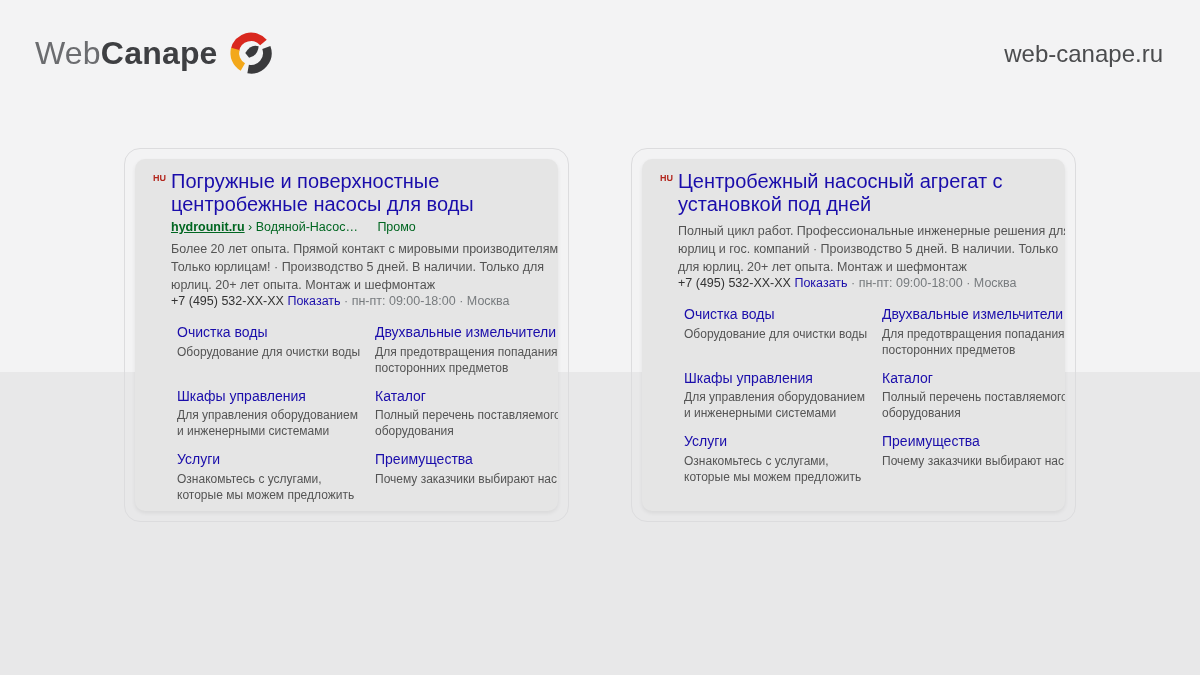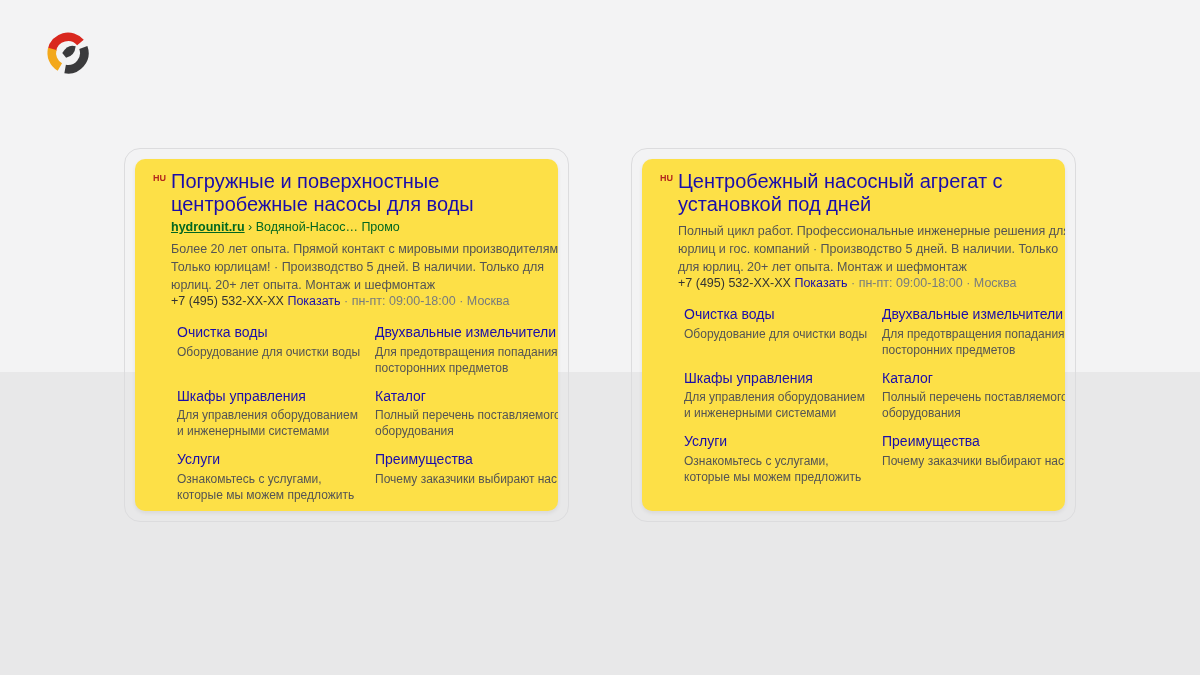--- a/index.html
+++ b/index.html
@@ -19,36 +19,36 @@
   .brand-icon { width:46px; height:46px; margin-left:10px; }
   .site-url { position:absolute; right:37px; top:40px; font-size:24px; color:#4b4c4e; }
 
   
   .cards { position:absolute; left:124px; top:148px; display:flex; gap:62px; }
   .card-frame {
     width:445px; height:374px; border:1px solid #dcdcde; border-radius:16px;
     padding:10px; background:transparent;
   }
   .card {
-    width:100%; height:100%; background:#fde047; border-radius:10px;
+    width:100%; height:100%; background:#e5e5e5; border-radius:10px;
     padding:11px 18px 14px 18px; box-shadow:0 2px 4px rgba(0,0,0,0.07);
     overflow:hidden;
   }
 
   .ad-title-row { display:flex; align-items:flex-start; }
   .favicon {
     flex:0 0 auto; margin-top:3px; margin-right:5px;
     font-size:9px; font-weight:700; color:#b3271e; letter-spacing:0px;
   }
   .ad-title { font-size:20px; color:#1a0dab; line-height:1.15; cursor:pointer; }
 
   .url-line { margin-top:4px; margin-left:18px; font-size:12.5px; color:#006621; }
   .url-domain { font-weight:700;text-decoration:underline; }
   .url-path { }
-  .url-promo { margin-left:0; }
+  .url-promo { margin-left:16px; }
 
   .ad-desc {
     margin-top:7px; margin-left:18px; width:398px;
     font-size:12.5px; line-height:1.42; color:#545454;
   }
 
   .phone-line { margin-left:18px; font-size:12.5px; color:#3c4043; }
   .phone-number { color:#333333; }
   .phone-action { color:#1a0dab; cursor:pointer; }
   .phone-meta { color:#777b7e; }
@@ -62,27 +62,31 @@
   .sitelink-desc { margin-top:3px; font-size:12px; line-height:1.33; color:#545454; max-width:188px; }
 </style>
 </head>
 <body>
 
 <div class="page">
   <div class="band-top"></div>
   <div class="band-bottom"></div>
 
   <div class="brand">
+    <div class="brand-text">
+      <span class="brand-web">Web</span><span class="brand-canape">Canape</span>
+    </div>
     <svg class="brand-icon" viewBox="0 0 48 48">
       <path d="M 7.3 21 A 17 17 0 0 1 37 13.1" fill="none" stroke="#d9271e" stroke-width="9"></path>
       <path d="M 40 18.2 A 17 17 0 0 1 21 40.7" fill="none" stroke="#3a3a3c" stroke-width="9"></path>
       <path d="M 15.5 38.7 A 17 17 0 0 1 7.6 19.6" fill="none" stroke="#f3a81b" stroke-width="9"></path>
       <path d="M 18 24 Q 24 14 32 17 Q 31 27 22 29 Z" fill="#3a3a3c"></path>
     </svg>
   </div>
+  <div class="site-url">web-canape.ru</div>
 
   <div class="cards">
 
     <div class="card-frame">
       <div class="card">
         <div class="ad-title-row">
           <span class="favicon">HU</span>
           <span class="ad-title">Погружные и поверхностные центробежные насосы для воды</span>
         </div>
         <div class="url-line">

